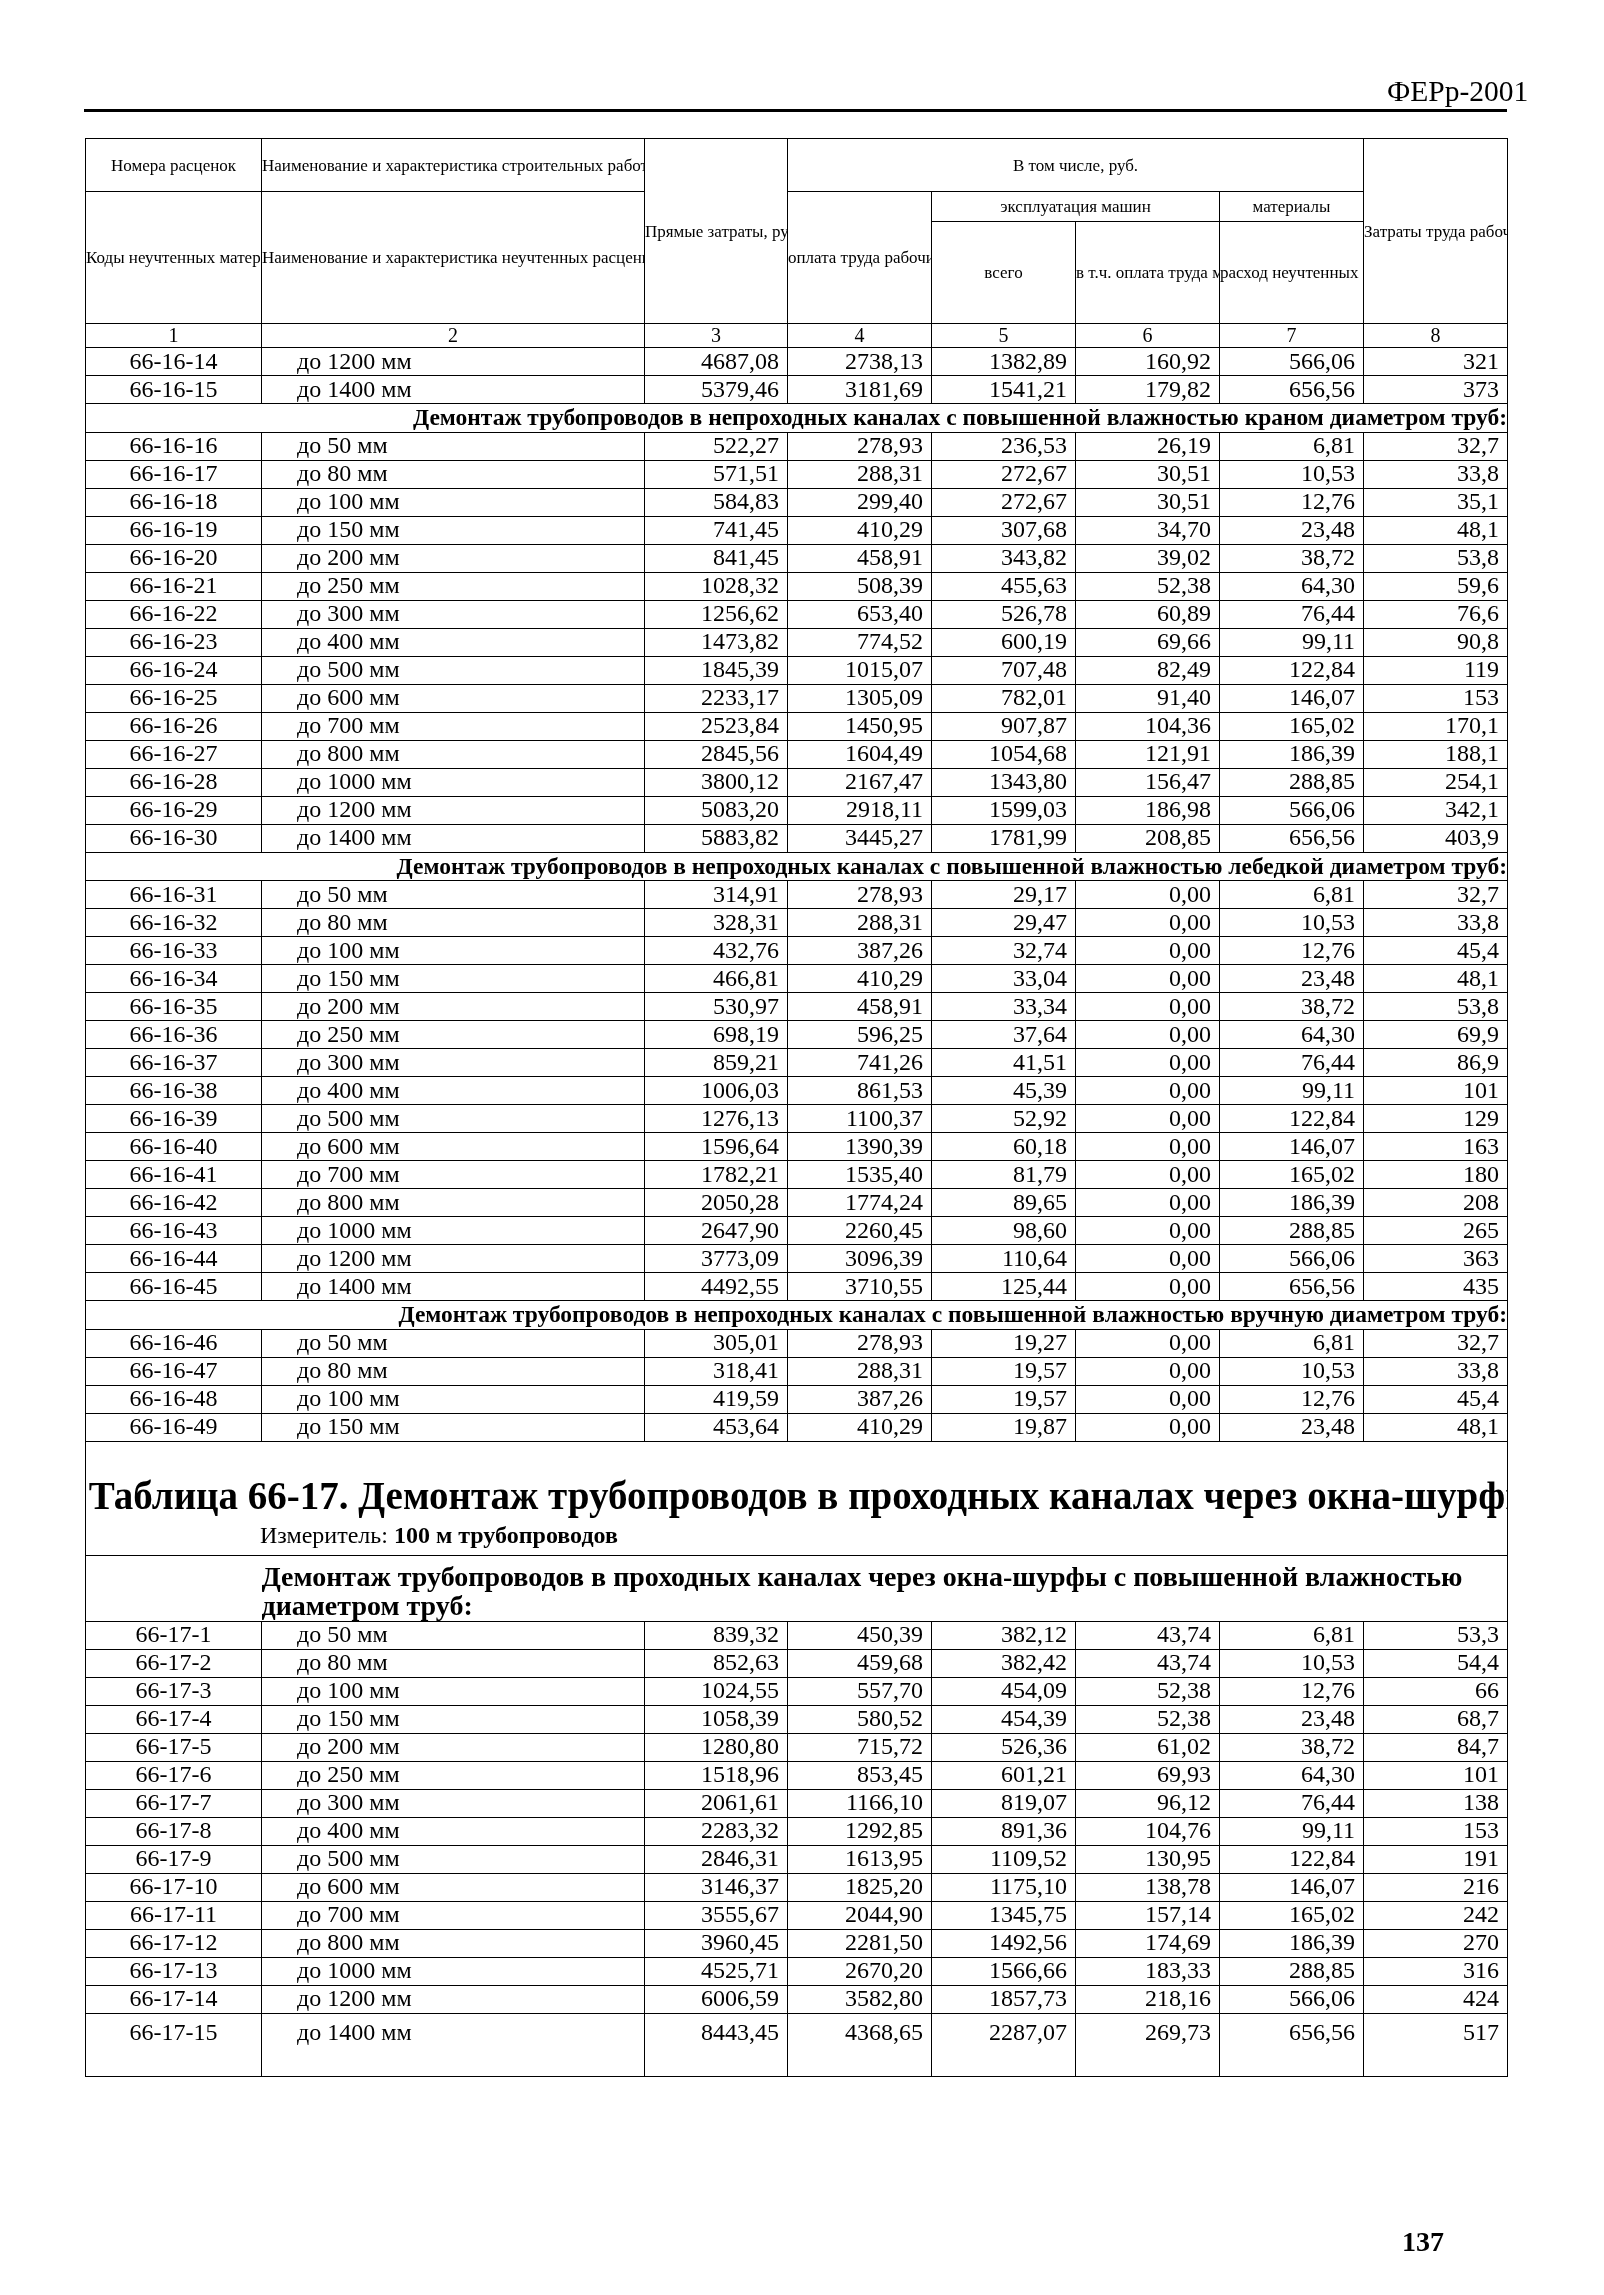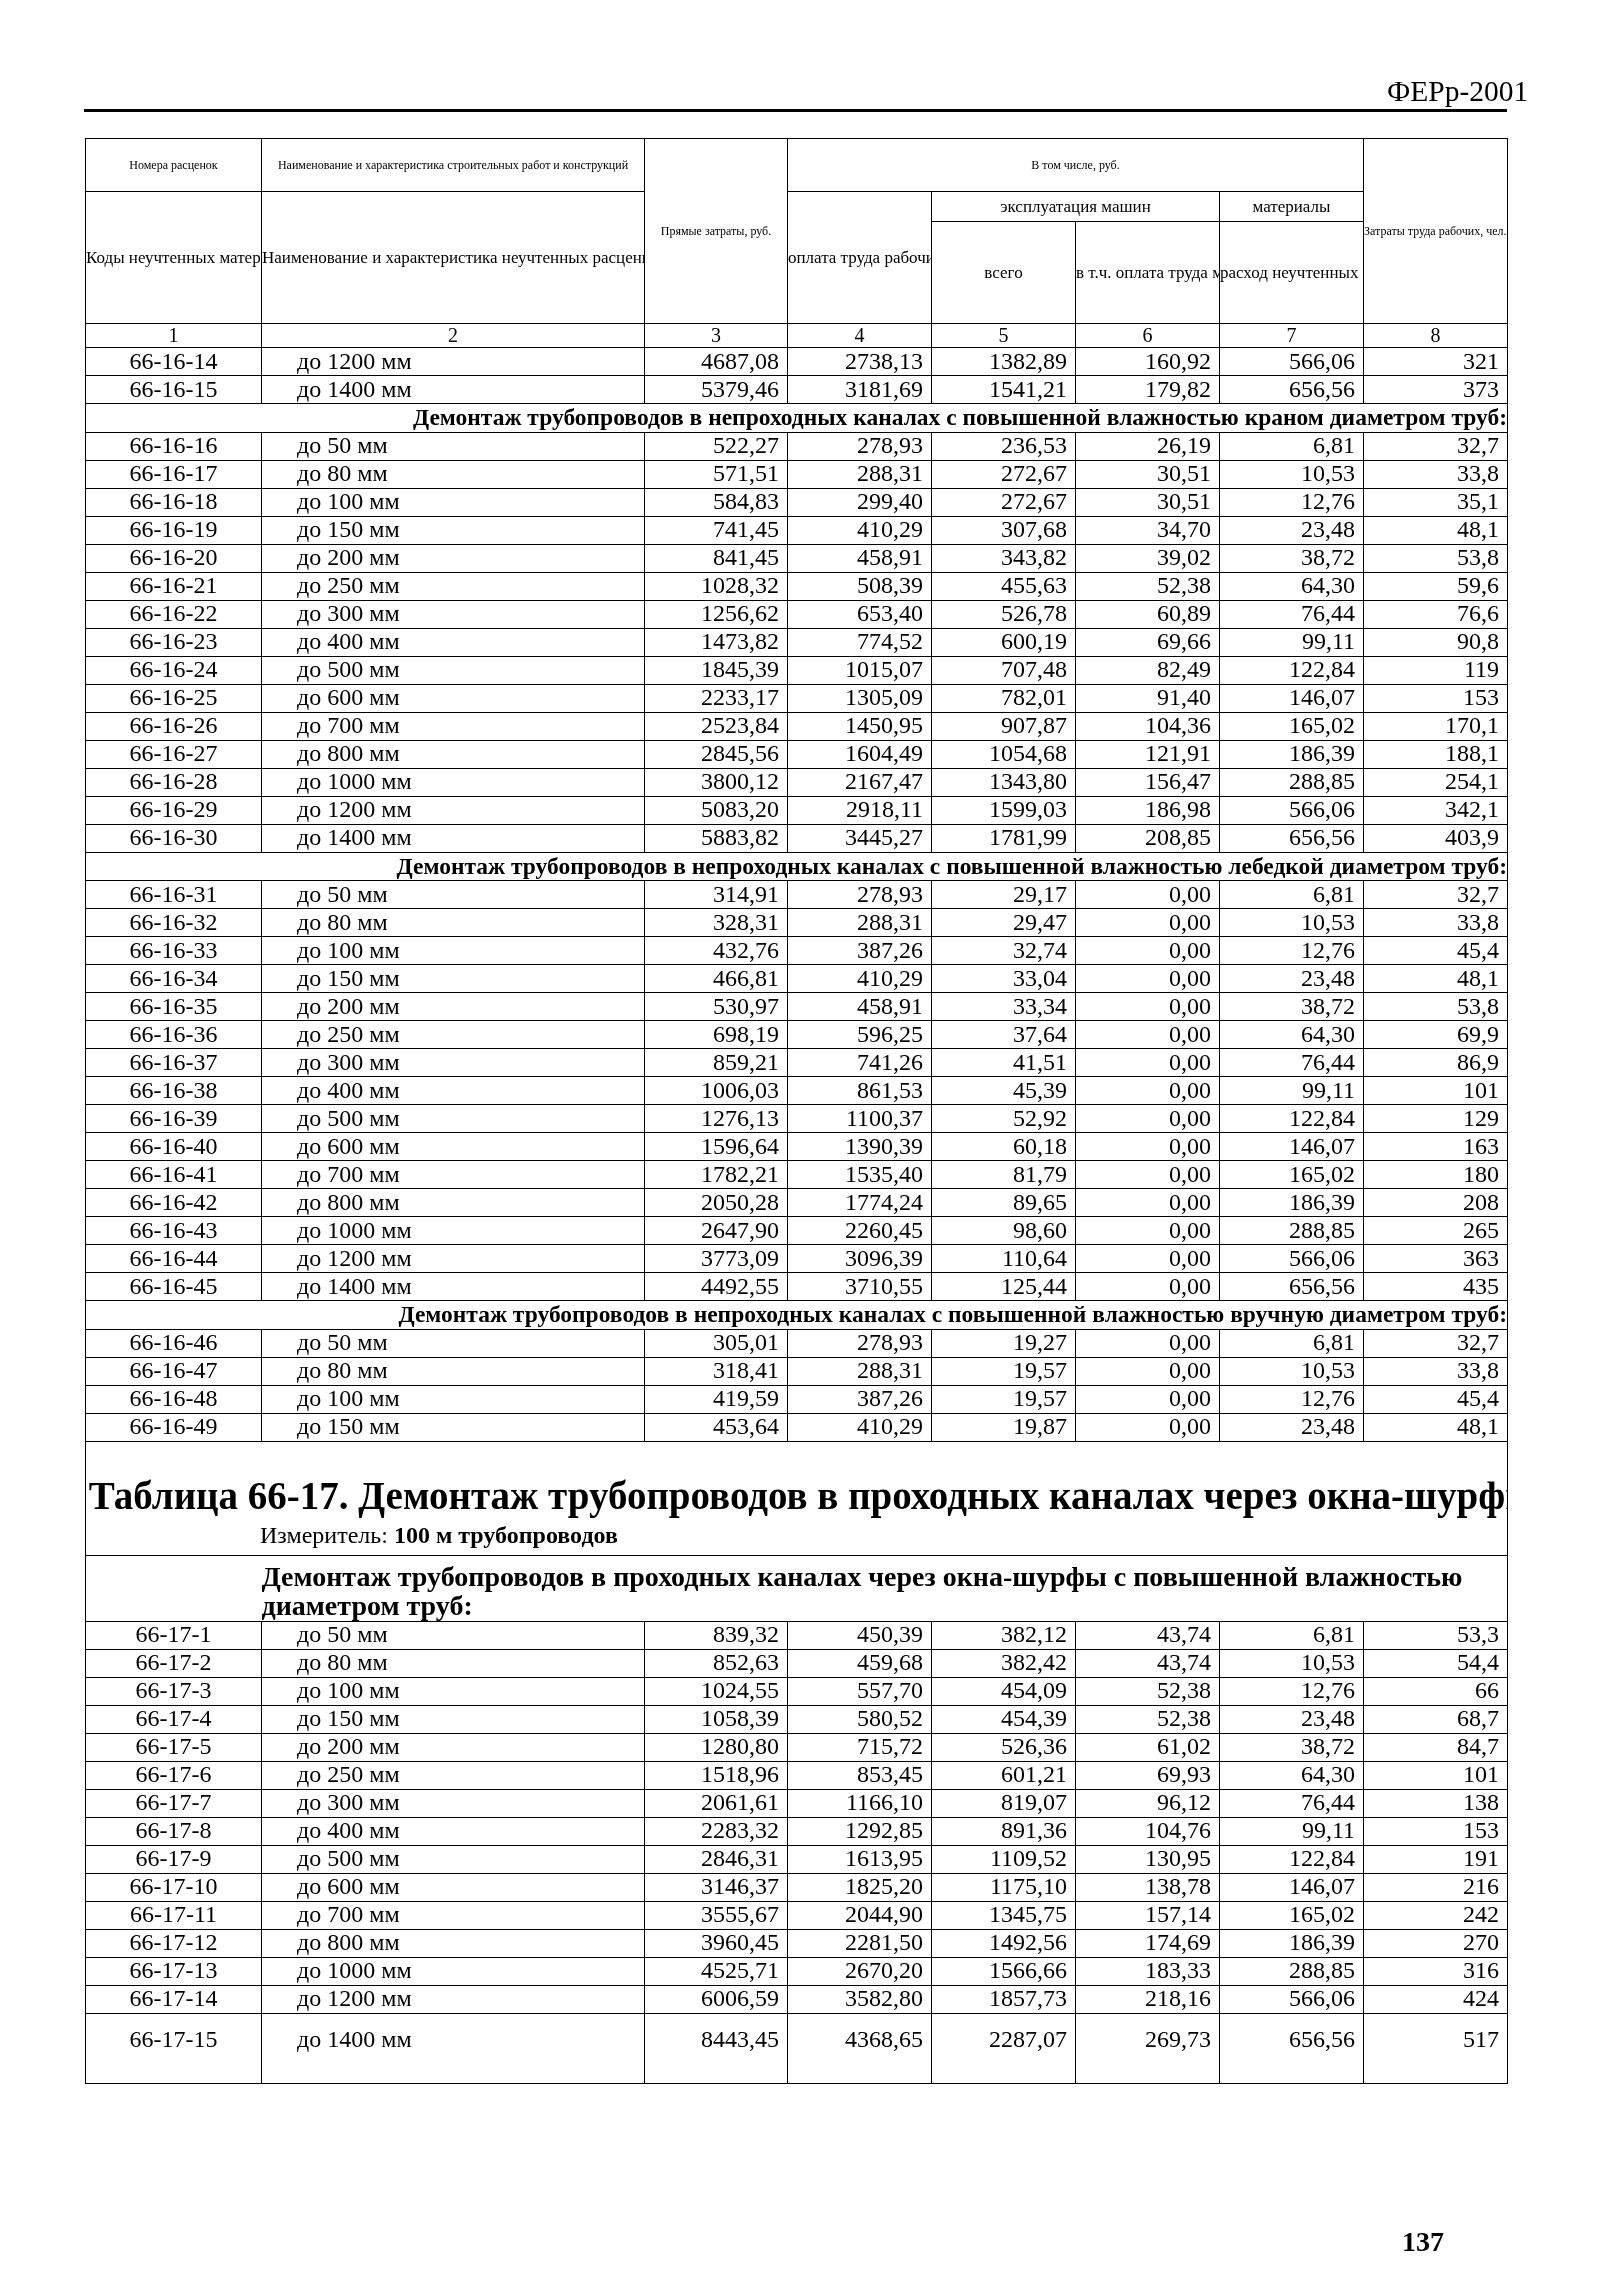--- a/index.html
+++ b/index.html
@@ -18,27 +18,27 @@
     position: absolute; left: 1402px; top: 2195px; font-size: 28px; font-weight: bold; margin-top: 31px;
   }
   table.grid {
     position: absolute; left: 85px; top: 138px; width: 1423px;
     border-collapse: collapse; table-layout: fixed;
   }
   table.grid td {
     border: 1.7px solid #000; padding: 0; overflow: hidden; white-space: nowrap;
   }
   .hdr td { font-size: 17px; line-height: 19px; text-align: center; vertical-align: middle; white-space: normal; }
-  .hdr.top td { font-size: 12px; }
+  .hdr.top td { font-size: 17px; }
   .num td { font-size: 20px; text-align: center; height: 21px; }
   tr.row td { height: 27px; font-size: 24px; line-height: 25.5px; }
   tr.row td.code { text-align: center; }
   tr.row td.name { padding-left: 35px; text-align: left; }
   tr.row td.val { text-align: right; padding-right: 8px; }
-  tr.row.tall td { height: 56px; vertical-align: top; padding-top: 13px; }
+  tr.row.tall td { height: 56px; vertical-align: top; padding-top: 6px; }
   tr.row.tall td.name { padding-left: 35px; }
   tr.row.tall td.val { padding-right: 8px; }
   tr.section td { height: 27.5px; }
   tr.section td.sec-text {
     font-weight: bold; font-size: 23.5px; line-height: 25.5px; padding-left: 0;
     text-align: right; overflow: visible; border-left: none;
   }
   tr.section td.sec-blank { border-right: none; }
   tr.section2 td { height: 58px; vertical-align: top; }
   tr.section2 td.sec-text {

